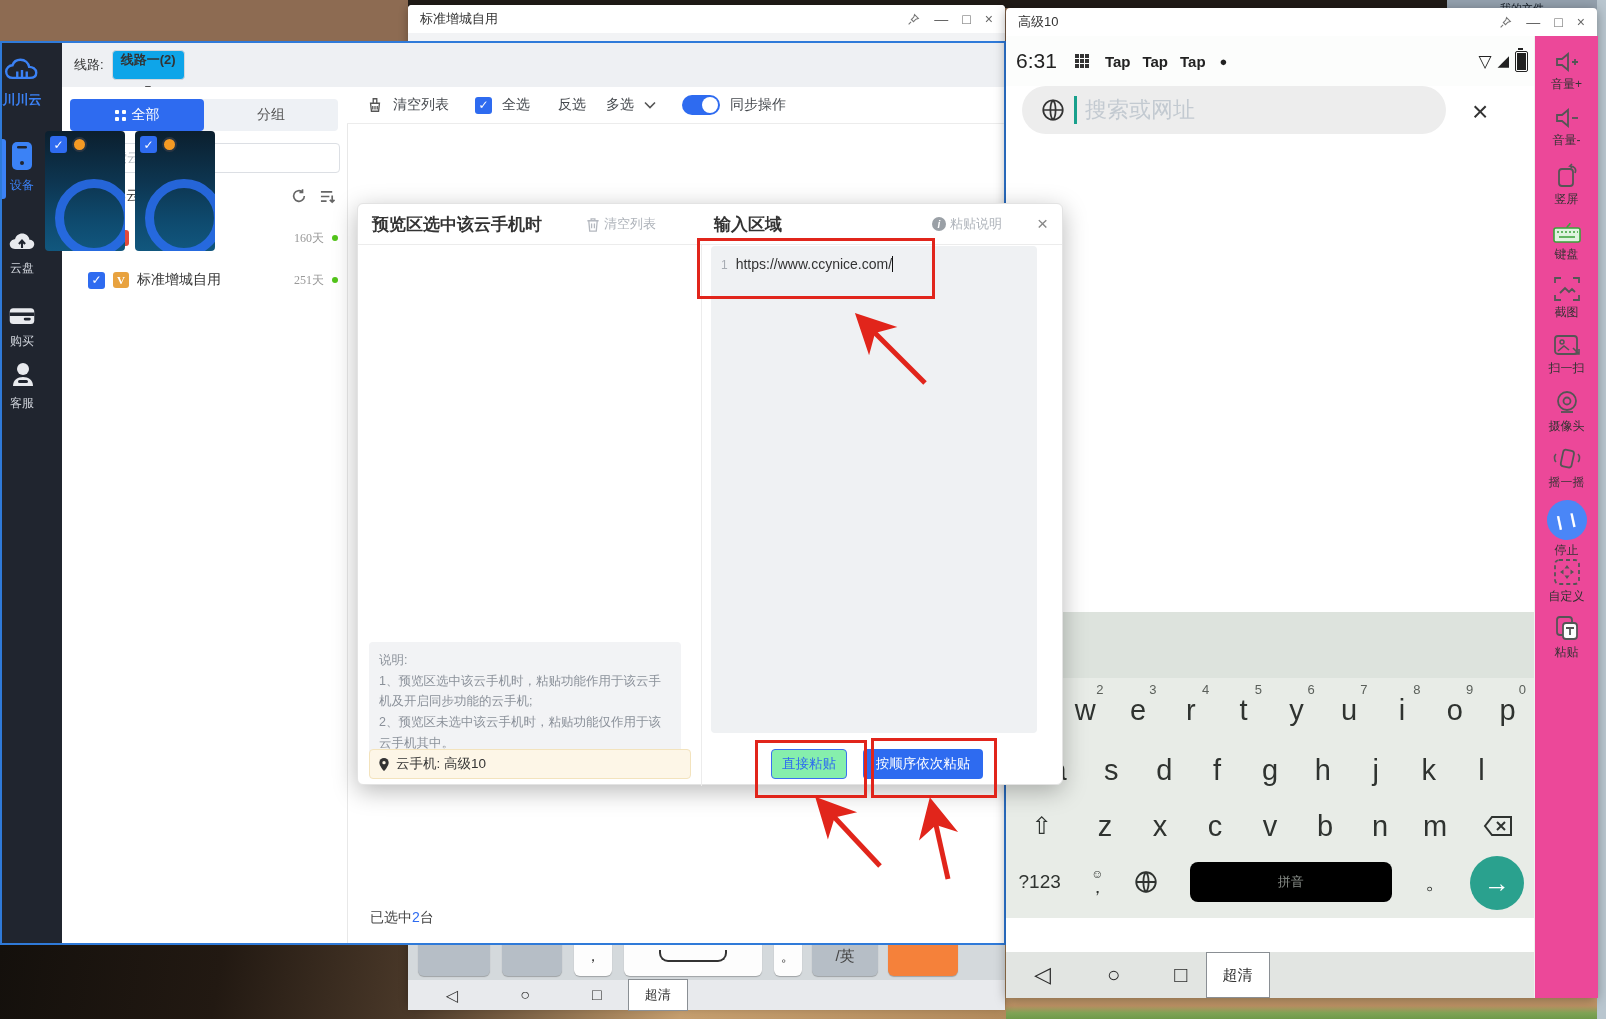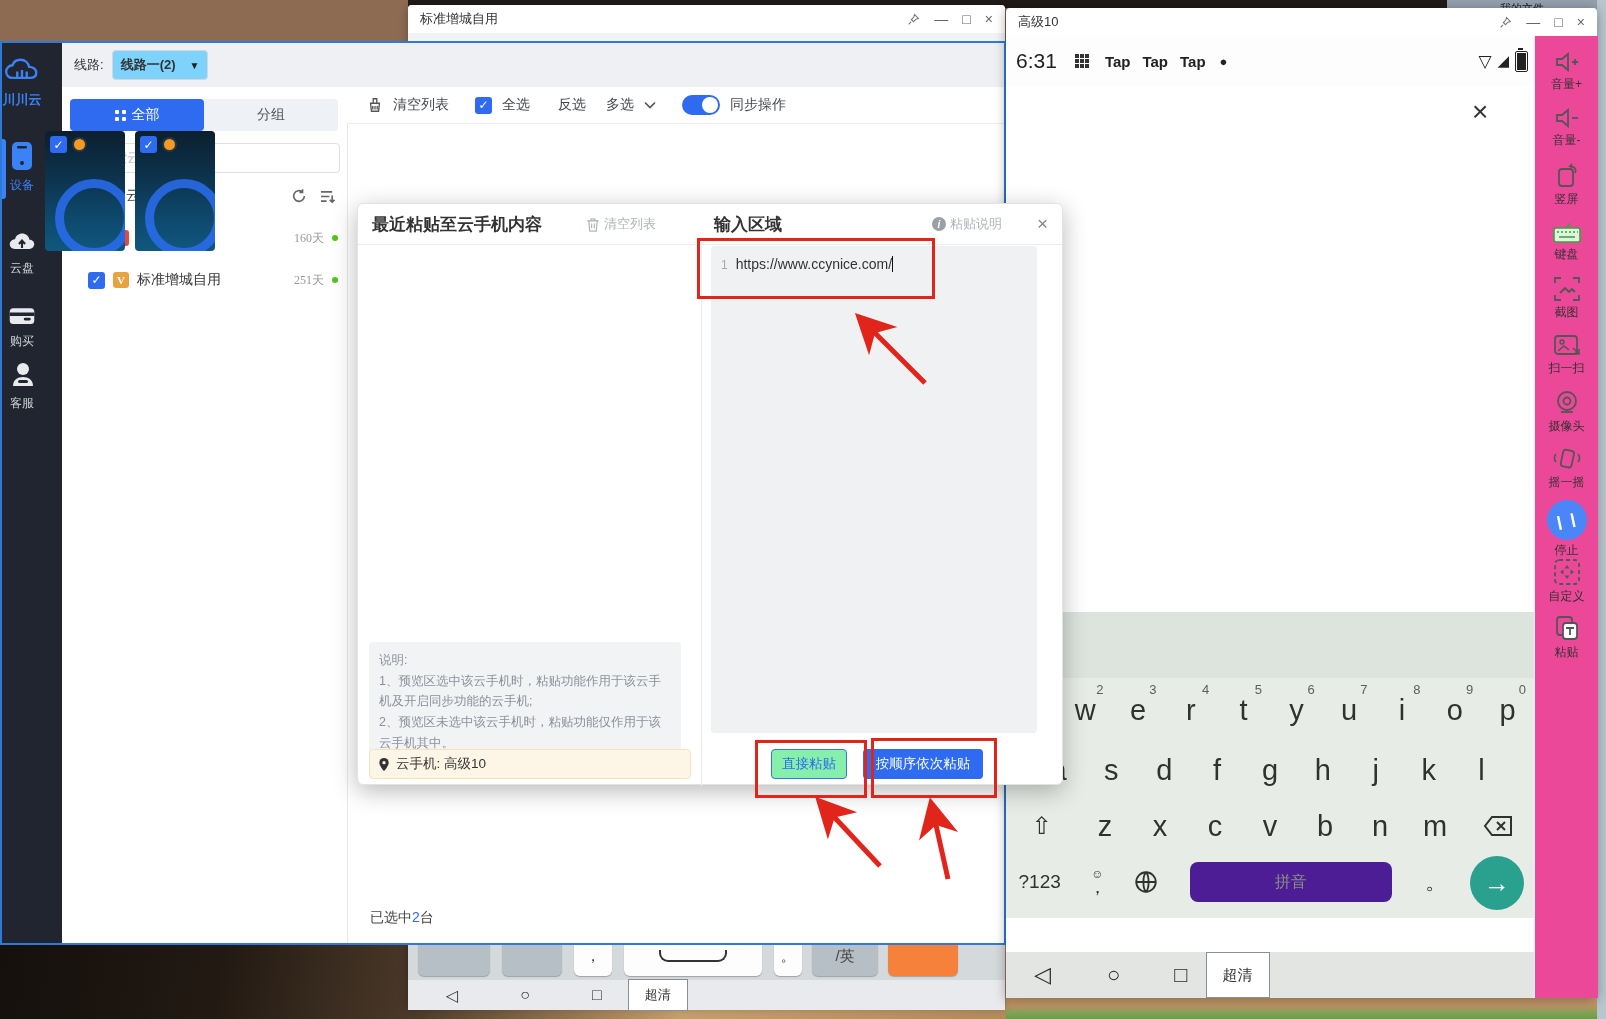--- a/index.html
+++ b/index.html
@@ -37,22 +37,22 @@
      display:flex;align-items:center;justify-content:center;}
   
   .mainwin{left:0;top:41px;width:1006px;height:904px;background:#fff;
      border:2px solid #2f7ad9;box-sizing:border-box;overflow:hidden;}
   .sidebar{left:0;top:0;width:60px;height:900px;background:#20252f;color:#cfd3da;}
   .sb-item{position:absolute;left:0;width:40px;text-align:center;font-size:12px;}
   .sb-item .lbl{display:block;margin-top:3px;}
   .sb-active{color:#3b82f6;}
   .sb-bar{position:absolute;left:0;top:96px;width:4px;height:60px;background:#3b82f6;border-radius:0 3px 3px 0;}
   .topbar{left:60px;top:0;width:944px;height:44px;background:#eef0f3;border-bottom:1px solid #e2e4e8;}
-  .select{background:#7dd3fc;border:1px solid #d4d7dc;border-radius:4px;height:28px;
-     display:flex;align-items:center;padding:0 8px;font-size:13px;font-weight:bold;color:#333;gap:14px;}
+  .select{background:#0ea5e9;border:1px solid #d4d7dc;border-radius:4px;height:28px;
+     display:flex;align-items:center;padding:0 8px;font-size:13px;font-weight:bold;color:#333;gap:14px;flex-direction:column;}
   .panel{left:60px;top:44px;width:285px;height:860px;background:#fff;border-right:1px solid #e8e8e8;font-family:Liberation Serif, serif;}
   .tabs{position:absolute;left:8px;top:12px;width:268px;height:32px;background:#eef1f5;border-radius:4px;display:flex;}
   .tab{flex:1;display:flex;align-items:center;justify-content:center;font-size:14px;color:#555;gap:6px;}
   .tab.sel{background:#2e6bf0;color:#fff;border-radius:4px;}
   .searchbox{position:absolute;left:8px;top:56px;width:252px;height:28px;border:1px solid #dcdfe4;
      border-radius:4px;display:flex;align-items:center;padding:0 8px;gap:6px;}
   .searchbox input{border:none;outline:none;font-size:13px;color:#333;width:200px;
      font-family:inherit;background:transparent;}
   .searchbox input::placeholder{color:#b0b6bd;}
   .cb{width:17px;height:17px;background:#2e6bf0;border-radius:3px;color:#fff;font-size:12px;
@@ -104,22 +104,22 @@
      border-radius:24px;display:flex;align-items:center;padding-left:18px;box-sizing:border-box;gap:8px;}
   .ph-search .ph-placeholder{font-size:22px;color:#c3cad1;}
   .ph-caret{width:3px;height:28px;background:#18a08c;}
   .ph-x{position:absolute;left:466px;top:88px;font-size:28px;color:#333;font-weight:300;}
   .kb{position:absolute;left:0;top:604px;width:528px;background:#e8ece7;}
   .kb-strip{height:66px;background:#dde3dd;}
   .krow{display:flex;padding:6px 0;}
   .key{flex:1;position:relative;display:flex;align-items:center;justify-content:center;
      height:52px;color:#2f3330;font-size:29px;}
   .knum{position:absolute;top:-2px;right:8px;font-size:13px;color:#5a5f5a;}
-  .spacekey{background:#4c1d95;border-radius:8px;margin:6px 20px;height:40px;flex:4.2;
-     display:flex;align-items:center;justify-content:center;font-size:16px;color:#878c87;}
+  .spacekey{background:#000000;border-radius:8px;margin:6px 20px;height:40px;flex:4.2;
+     display:flex;align-items:center;justify-content:center;font-size:13px;color:#878c87;}
   .enter{width:54px;height:54px;border-radius:50%;background:#2aa18e;color:#fff;font-size:26px;
      display:flex;align-items:center;justify-content:center;margin:0 10px;}
   .ph-nav{position:absolute;left:0;top:944px;width:528px;height:46px;background:#e2e5e2;
      display:flex;align-items:center;color:#2c2c2c;}
   
   .ctrl{position:absolute;left:528px;top:28px;width:63px;height:962px;background:#ec4899;
      border-left:1px solid #f0f0f0;}
   .citem{position:absolute;left:0;width:63px;text-align:center;color:#333;font-size:12px;}
   .citem svg{display:block;margin:0 auto 2px;}
   .stopcircle{width:40px;height:40px;border-radius:50%;background:#4a86f7;margin:0 auto 2px;
@@ -344,20 +344,28 @@
       <span style="margin-left:auto;margin-right:6px;display:flex;align-items:center;gap:6px;">
         <span style="font-size:17px;">▽</span>
         <span style="font-size:15px;">◢</span>
         <span style="display:inline-block;width:11px;height:19px;border:1.5px solid #222;border-radius:2px;position:relative;">
             <i style="position:absolute;left:2px;top:-4px;width:5px;height:2px;background:#222;"></i>
             <i style="position:absolute;left:1px;top:1px;right:1px;bottom:1px;background:#222;"></i>
           </span>
       </span>
     </div>
 
+    <div class="ph-search">
+      <svg width="26" height="26" viewBox="0 0 24 24">
+        <circle cx="12" cy="12" r="9" fill="none" stroke="#333" stroke-width="1.6"></circle>
+        <path d="M3 12h18 M12 3c3.2 3 3.2 15 0 18 M12 3c-3.2 3-3.2 15 0 18" fill="none" stroke="#333" stroke-width="1.6"></path>
+      </svg>
+      <span class="ph-caret"></span>
+      <span class="ph-placeholder">搜索或网址</span>
+    </div>
     <span class="ph-x">×</span>
 
     <div class="kb">
       <div class="kb-strip"></div>
       <div class="krow">
         <span class="key">
             <span>q</span>
             <span class="knum">1</span>
           </span>
         <span class="key">
@@ -526,21 +534,21 @@
             <rect x="10" y="9" width="14" height="16" rx="3" fill="#fdfdfd" stroke="#555" stroke-width="1.8"></rect>
             <path d="M13 14h8M17 14v7" stroke="#555" stroke-width="1.8"></path>
           </svg>
         <span>粘贴</span>
       </div>
     </div>
   </div>
 
   <div class="abs dialog" style="z-index:50;">
     <div class="dlg-head">
-      <span class="dlg-title">最近粘贴至云手机内容</span>
+      <span class="dlg-title">预览区选中该云手机时</span>
       <span class="muted" style="margin-left:44px;">
         <svg width="14" height="15" viewBox="0 0 14 16">
             <path d="M1 4h12M5 4V2h4v2M2.5 4l1 11h7l1-11M5.5 7v5M8.5 7v5" fill="none" stroke="#b4b8bf" stroke-width="1.4"></path>
           </svg>
         <span>清空列表</span>
       </span>
       <span class="dlg-title" style="margin-left:58px;">输入区域</span>
       <span class="muted" style="margin-left:150px;">
         <span style="width:14px;height:14px;border-radius:50%;background:#9aa0a6;color:#fff;font-size:10px;display:inline-flex;align-items:center;justify-content:center;font-style:italic;font-weight:bold;">i</span>
         <span>粘贴说明</span>

